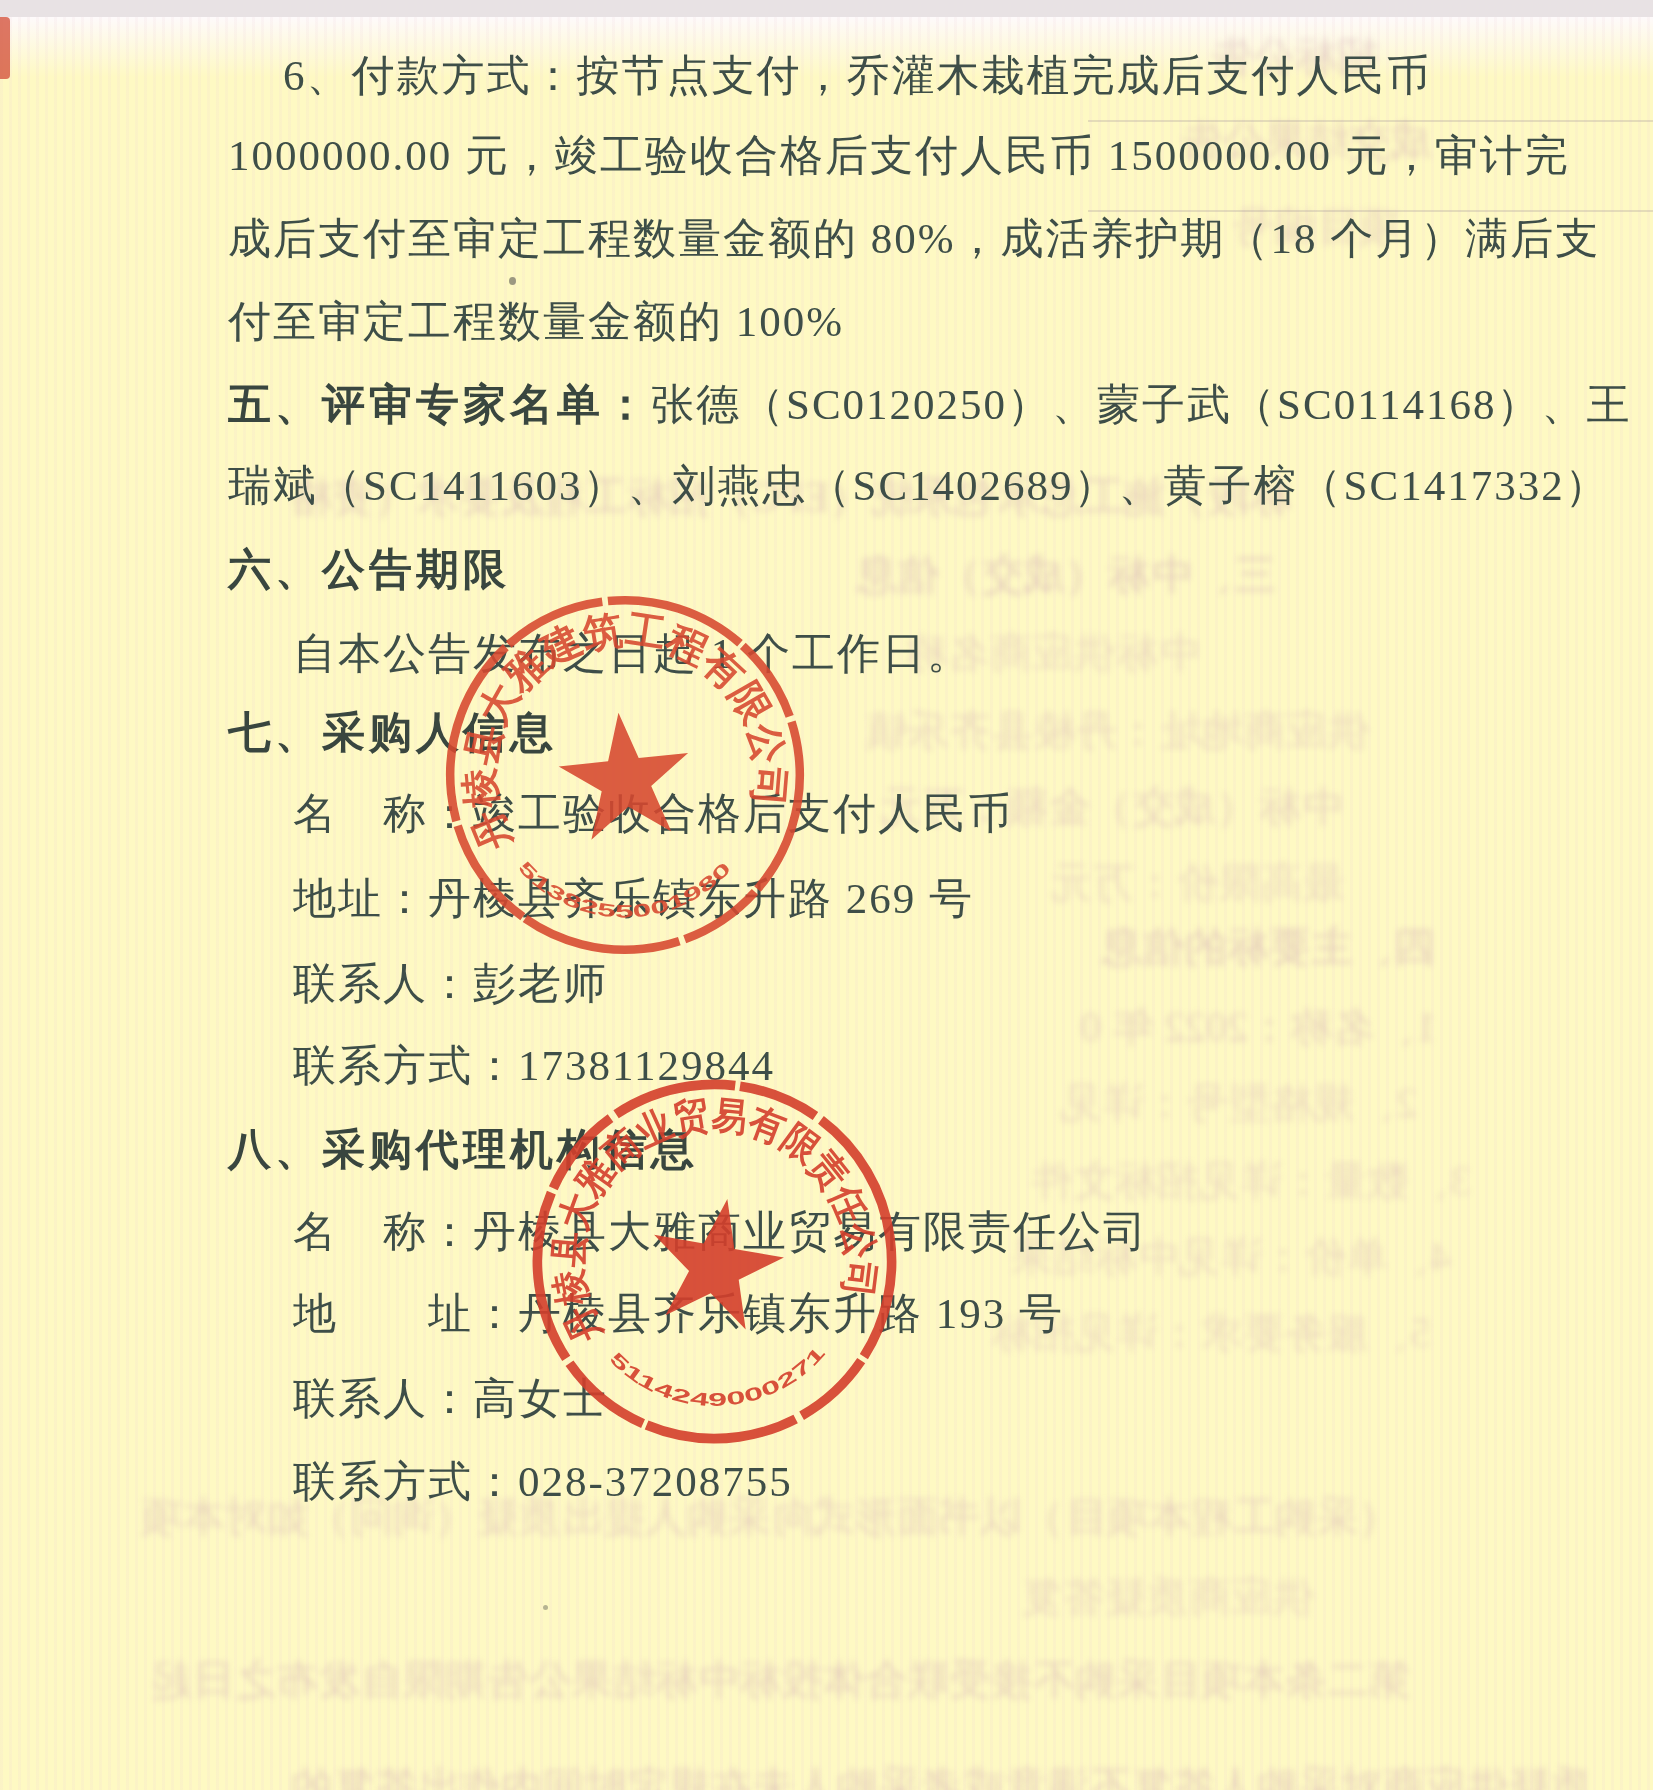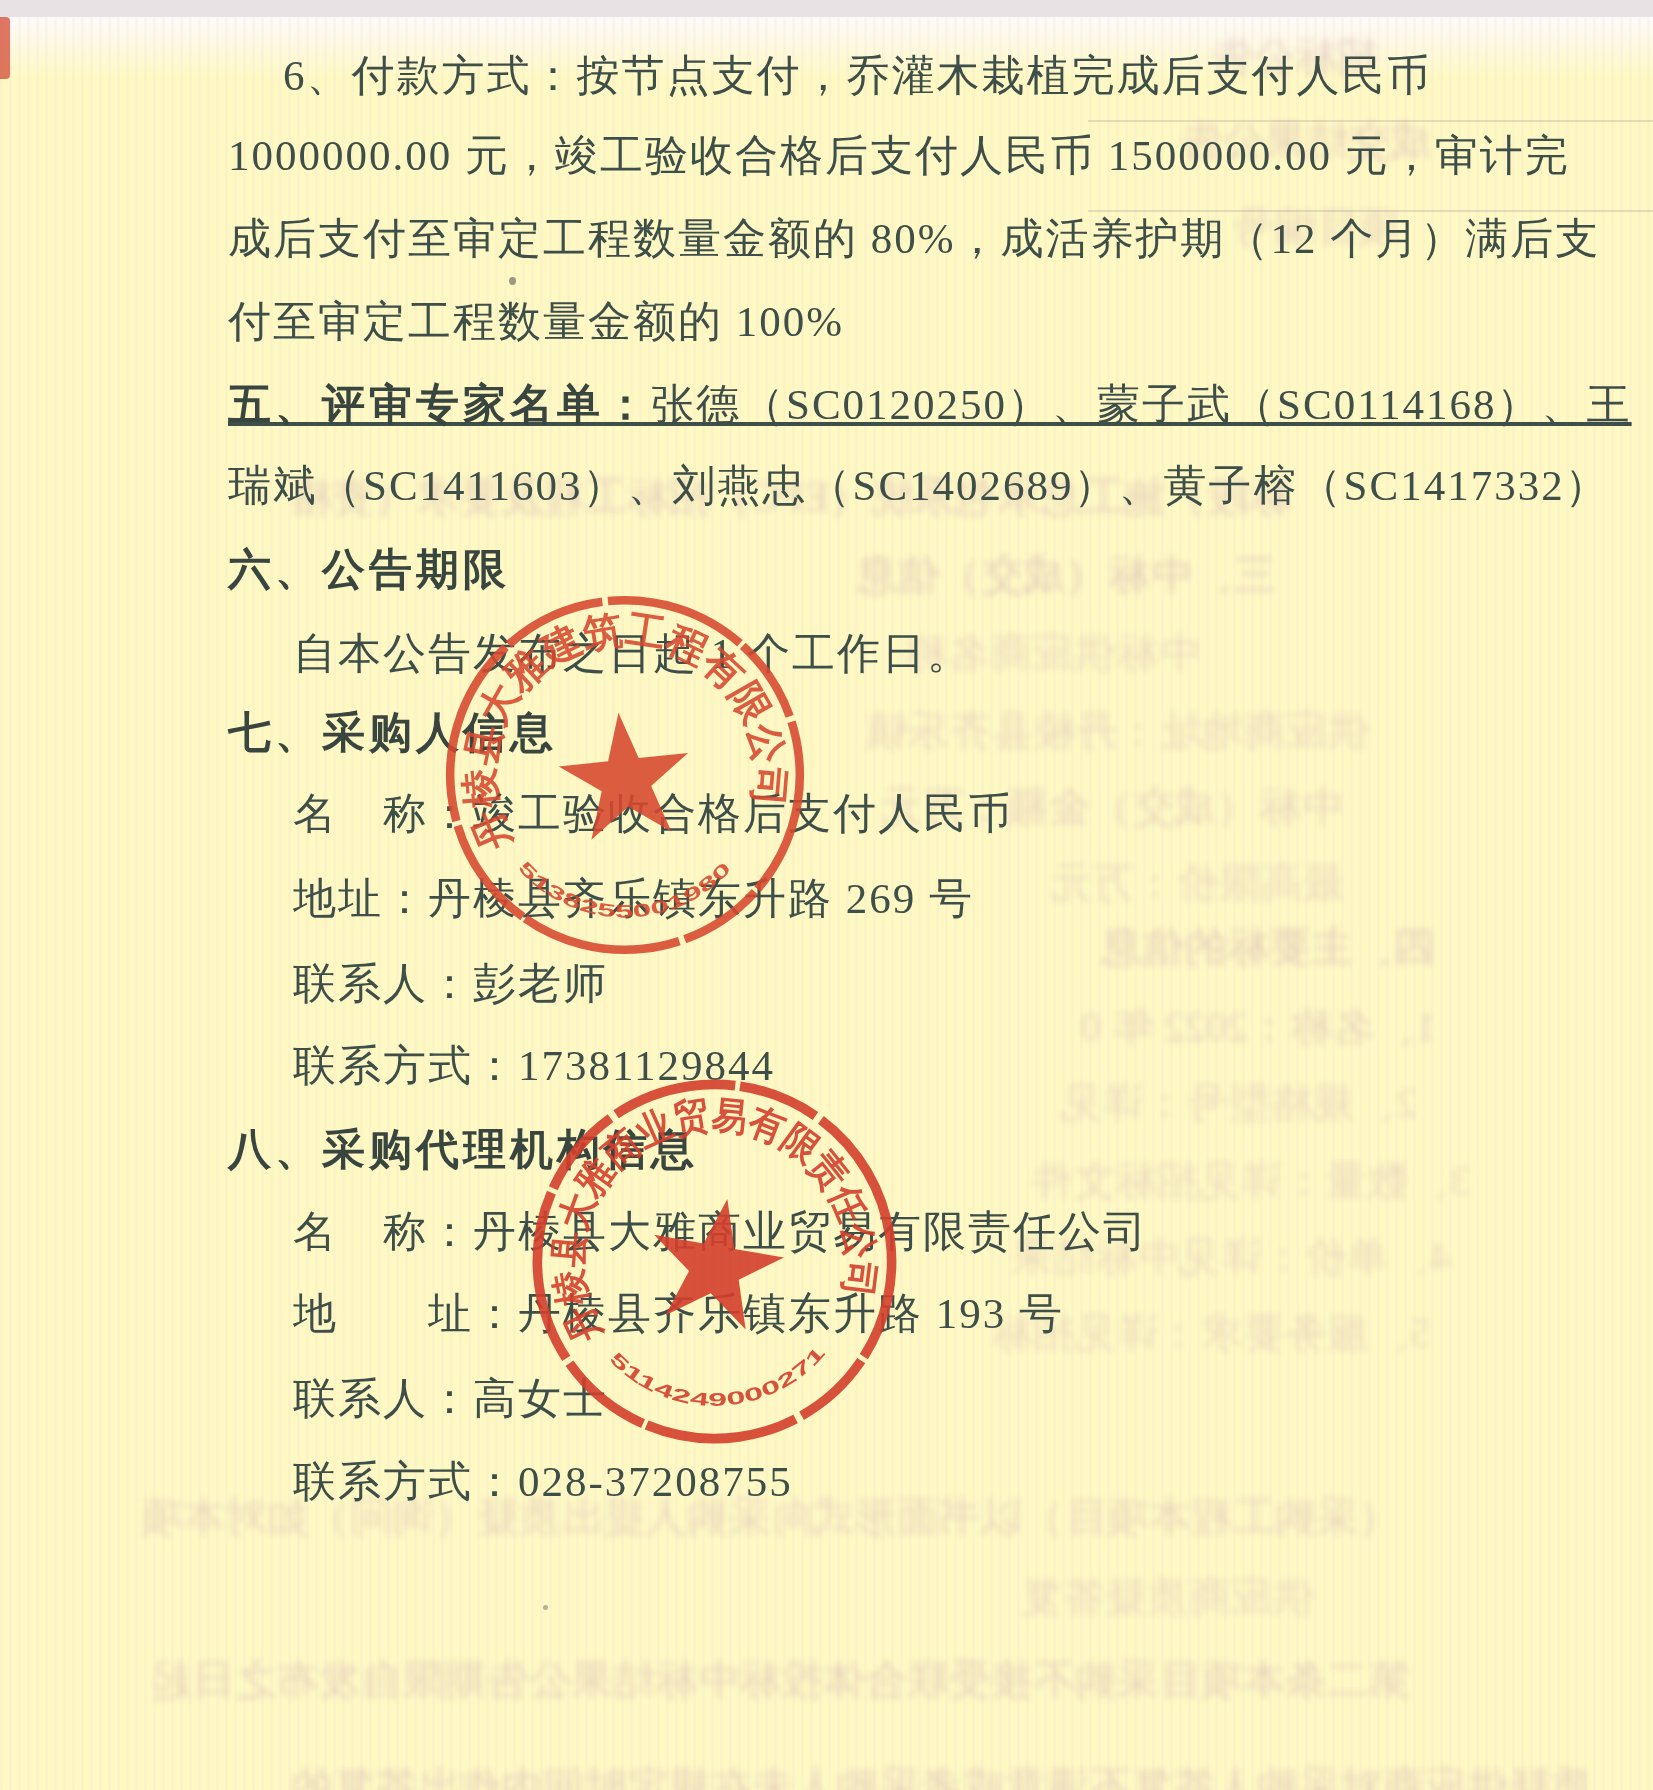--- a/index.html
+++ b/index.html
@@ -91,23 +91,23 @@
       <div class="ghost" style="left: 990px; top: 1288px; opacity: 0.3;">5、服务要求：详见招标</div>
       <div class="ghost" style="left: 140px; top: 1472px; opacity: 0.35;">（采购工程本项目）以书面形式向采购人提出质疑（询问）如对本项</div>
       <div class="ghost" style="left: 1020px; top: 1552px; opacity: 0.3;">供应商质疑答复</div>
       <div class="ghost" style="left: 150px; top: 1635px; opacity: 0.38;">第二条本项目采购不接受联合体投标中标结果公告期限自发布之日起</div>
       <div class="ghost" style="left: 290px; top: 1742px; opacity: 0.4;">质疑供应商对采购人答复不满意或者采购人未在规定时间内作出答复的</div>
     </div>
 
   <div id="doc-layer">
       <div class="doc-line" style="left: 283px; top: 29px;"><span class="seg">6、付款方式：按节点支付，乔灌木栽植完成后支付人民币</span></div>
       <div class="doc-line" style="left: 228px; top: 109px; text-align: center;"><span class="seg">1000000.00 元，竣工验收合格后支付人民币 1500000.00 元，审计完</span></div>
-      <div class="doc-line" style="left: 228px; top: 192px;"><span class="seg">成后支付至审定工程数量金额的 80%，成活养护期（12 个月）满后支</span></div>
+      <div class="doc-line" style="left: 228px; top: 192px;"><span class="seg">成后支付至审定工程数量金额的 80%，成活养护期（18 个月）满后支</span></div>
       <div class="doc-line" style="left: 228px; top: 275px;"><span class="seg">付至审定工程数量金额的 100%</span></div>
-      <div class="doc-line" style="left: 228px; top: 357px; text-decoration: underline;"><span class="seg bold">五、评审专家名单：</span><span class="seg">张德（SC0120250）、蒙子武（SC0114168）、王</span></div>
+      <div class="doc-line" style="left: 228px; top: 357px;"><span class="seg bold">五、评审专家名单：</span><span class="seg">张德（SC0120250）、蒙子武（SC0114168）、王</span></div>
       <div class="doc-line" style="left: 228px; top: 439px;"><span class="seg">瑞斌（SC1411603）、刘燕忠（SC1402689）、黄子榕（SC1417332）</span></div>
       <div class="doc-line" style="left: 228px; top: 522px;"><span class="seg bold">六、公告期限</span></div>
       <div class="doc-line" style="left: 293px; top: 607px;"><span class="seg">自本公告发布之日起 1 个工作日。</span></div>
       <div class="doc-line" style="left: 228px; top: 685px;"><span class="seg bold">七、采购人信息</span></div>
       <div class="doc-line" style="left: 293px; top: 767px;"><span class="seg">名　称：竣工验收合格后支付人民币</span></div>
       <div class="doc-line" style="left: 293px; top: 852px;"><span class="seg">地址：丹棱县齐乐镇东升路 269 号</span></div>
       <div class="doc-line" style="left: 293px; top: 937px;"><span class="seg">联系人：彭老师</span></div>
       <div class="doc-line" style="left: 293px; top: 1019px;"><span class="seg">联系方式：17381129844</span></div>
       <div class="doc-line" style="left: 228px; top: 1102px;"><span class="seg bold">八、采购代理机构信息</span></div>
       <div class="doc-line" style="left: 293px; top: 1185px;"><span class="seg">名　称：丹棱县大雅商业贸易有限责任公司</span></div>

